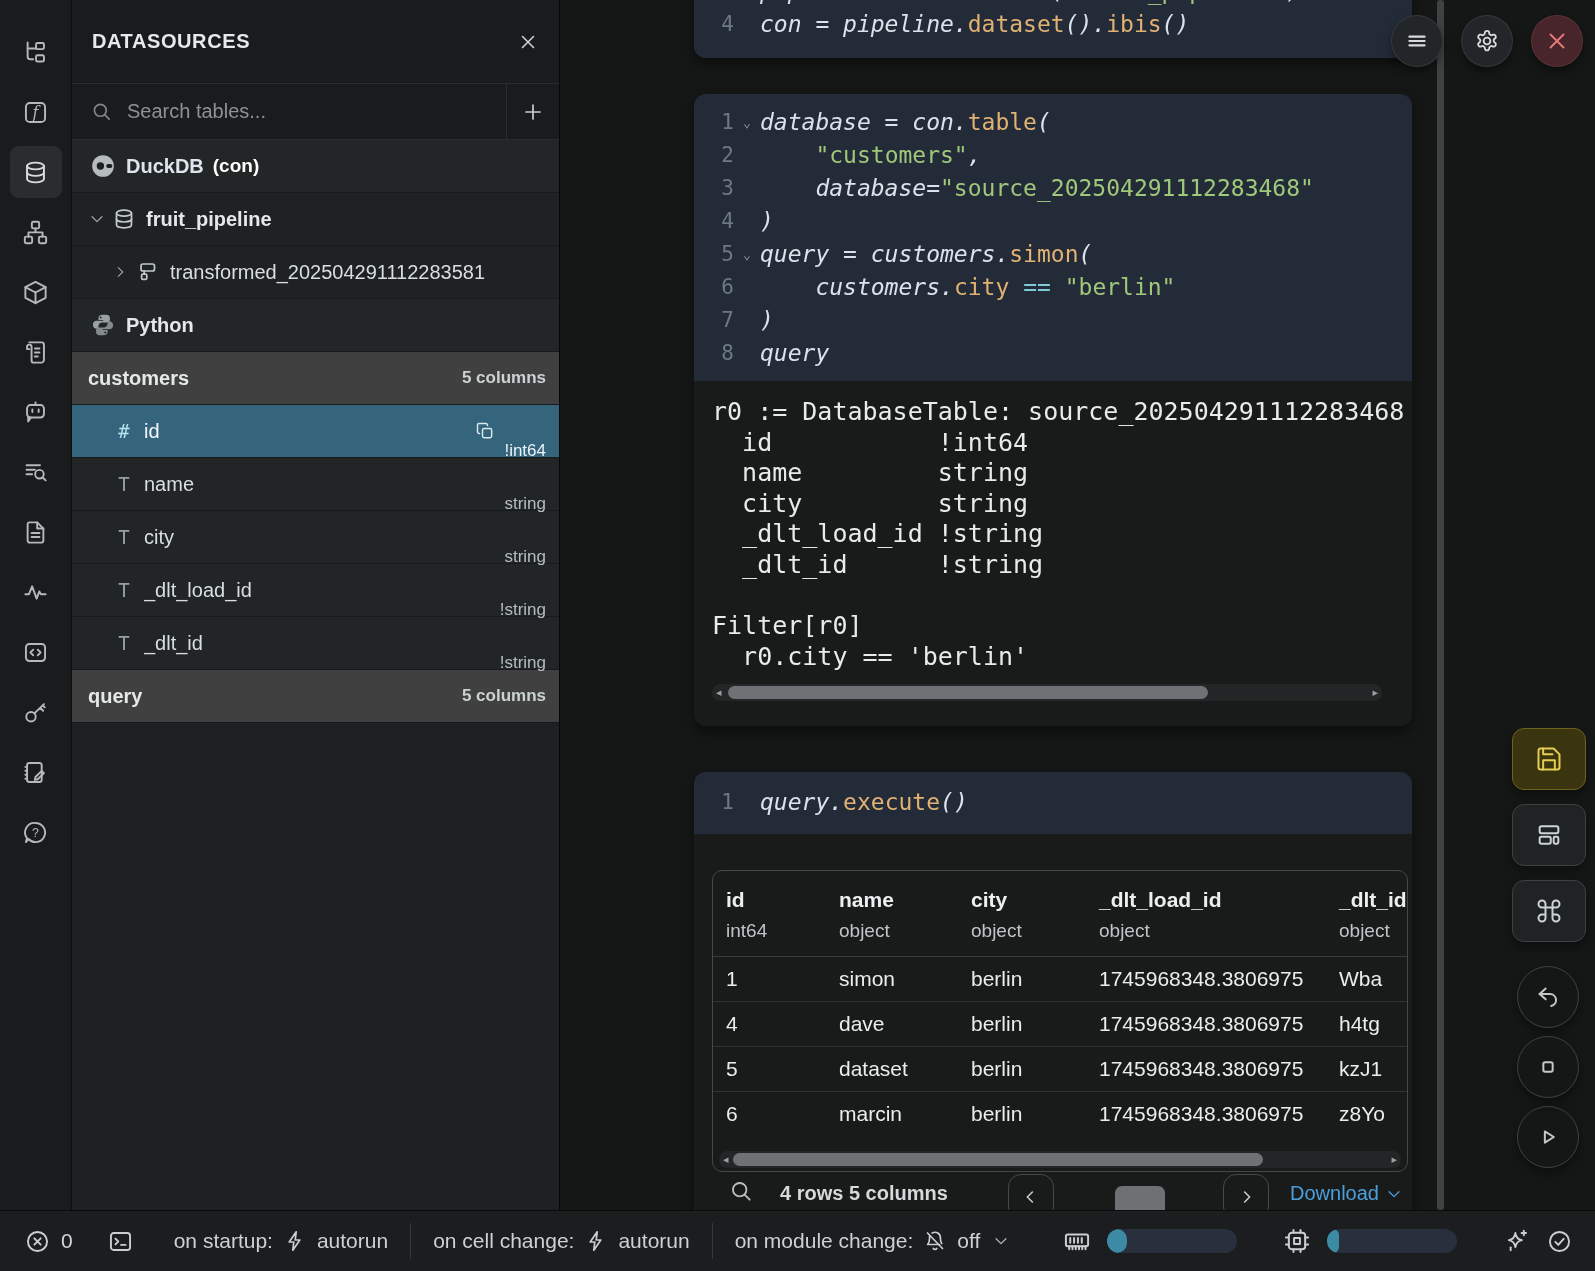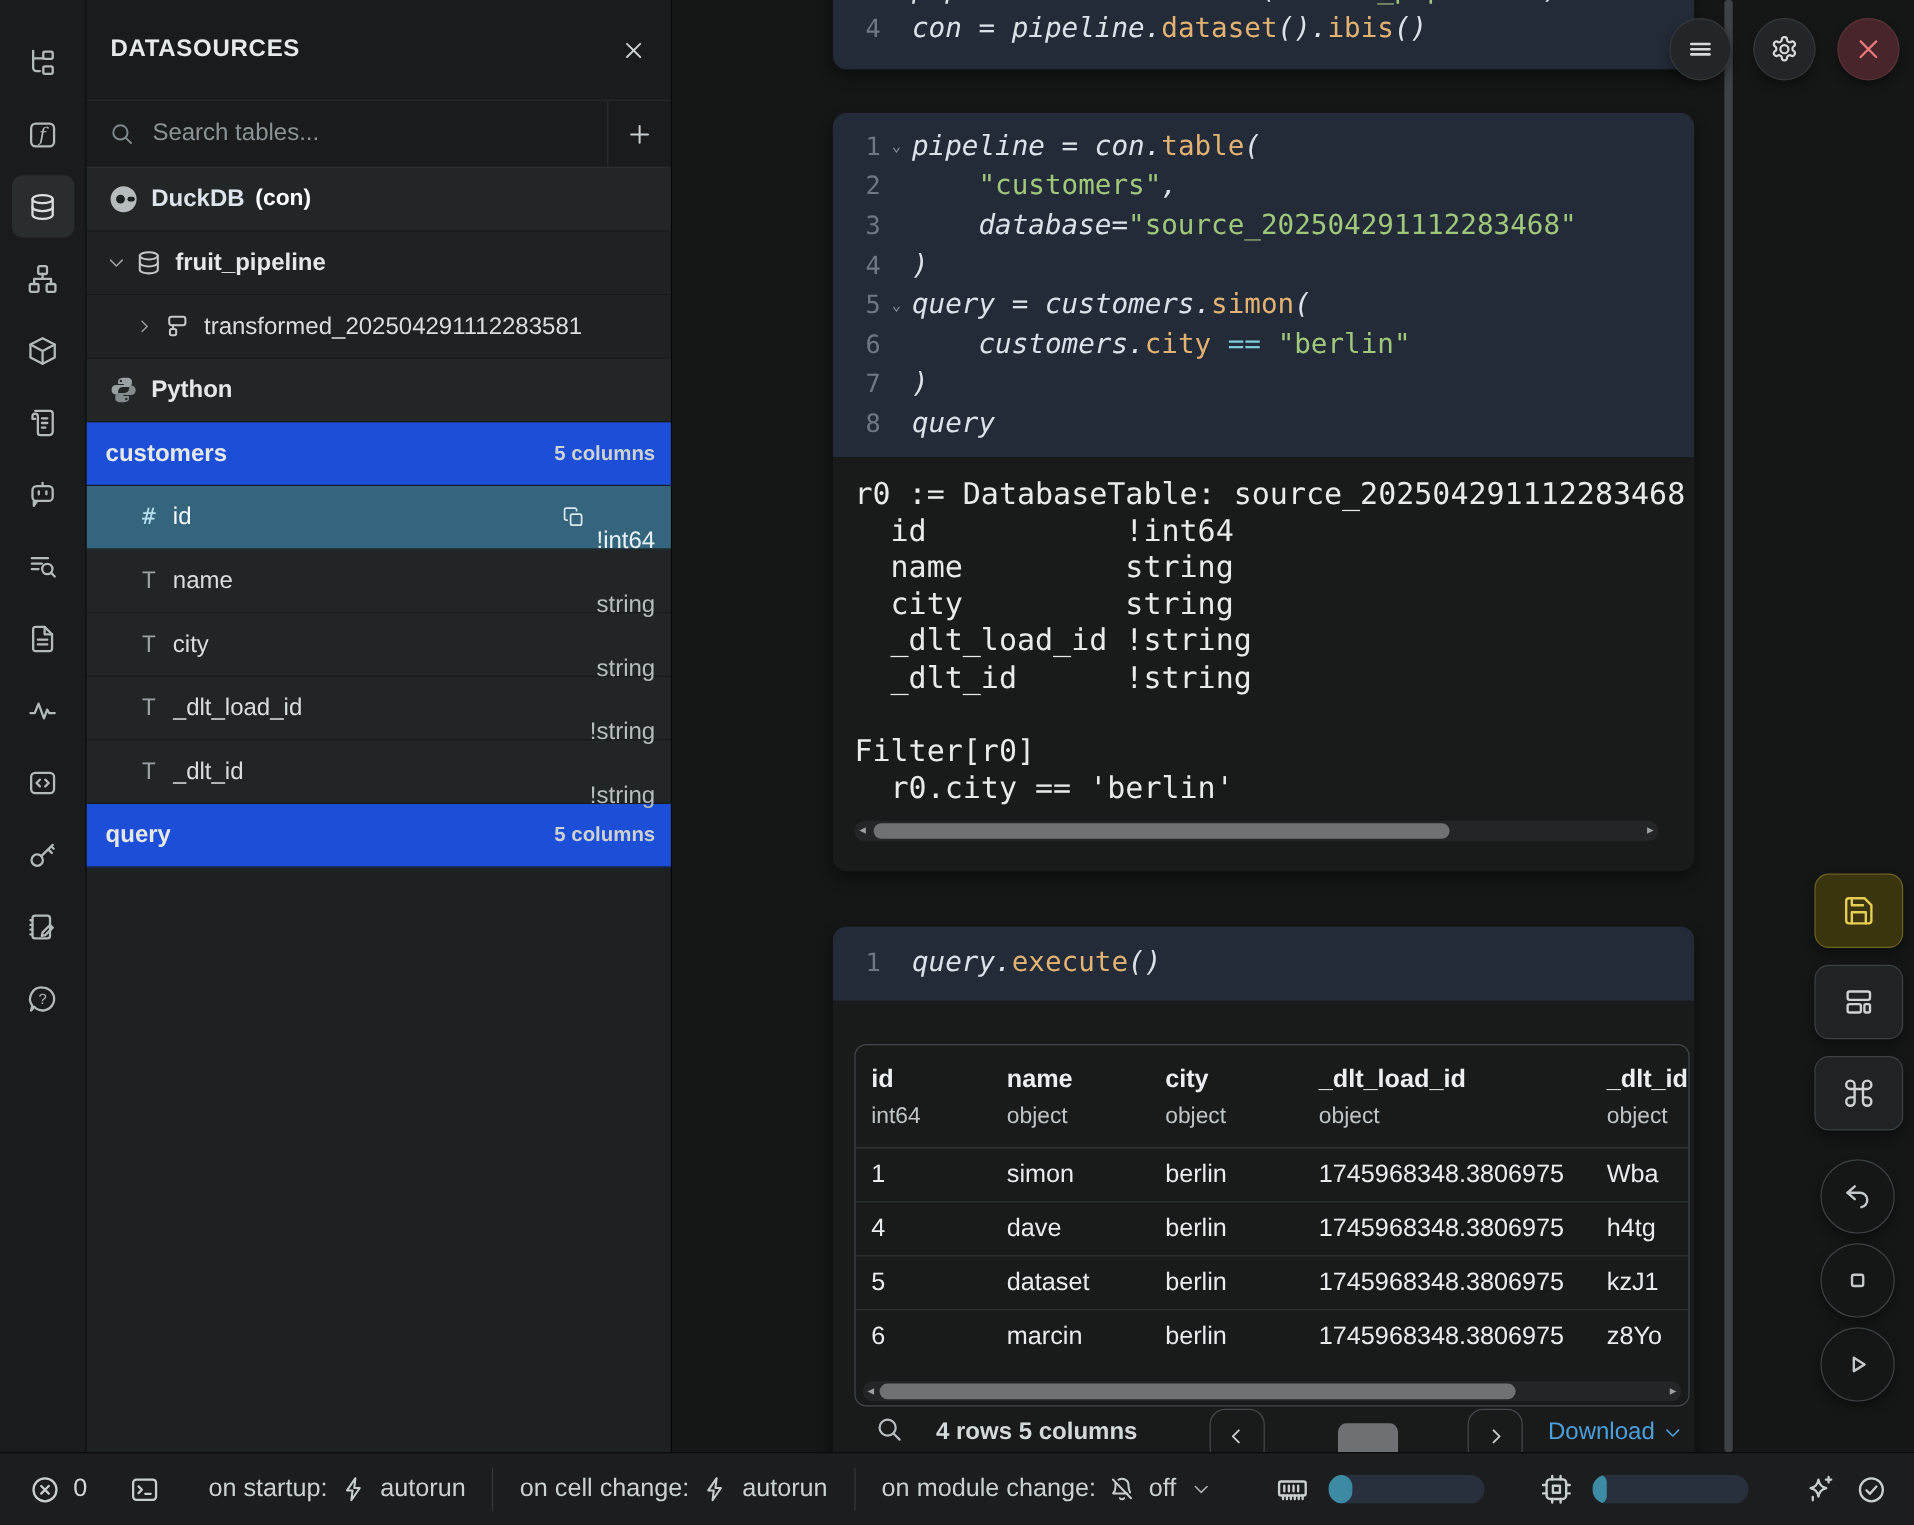--- a/index.html
+++ b/index.html
@@ -22,31 +22,31 @@
   .search-ic{margin:0 12px 0 18px;color:#7e888b;display:flex;}
   .search-row input{flex:1;background:none;border:none;outline:none;color:#dfe3e4;font-size:20px;font-family:"Liberation Sans",sans-serif;min-width:0;}
   .search-row input::placeholder{color:#8b9396;}
   .add-btn{width:52px;align-self:stretch;border-left:1px solid #2a2e2f;display:flex;align-items:center;justify-content:center;color:#c9ced0;cursor:pointer;}
 
   .t-row{height:53px;display:flex;align-items:center;border-bottom:1px solid #171a1a;padding:0 13px 0 18px;box-sizing:border-box;cursor:pointer;}
   .k-connection{background:#232626;}
   .k-database{background:#1f2223;padding-left:16px;}
   .k-schema{background:#1f2223;padding-left:40px;}
   .k-section{background:#232626;}
-  .k-table{background:#1d4ed8;padding-left:16px;}
+  .k-table{background:#404040;padding-left:16px;}
   .k-column{background:#212525;padding-left:42px;}
   .k-column.sel{background:#35657d;}
   .t-chev{width:24px;color:#9aa2a5;display:flex;flex:none;}
   .t-ic{margin-right:10px;color:#c3c9cb;display:flex;flex:none;}
   .t-label{font-size:20px;color:#d9dedf;white-space:nowrap;overflow:hidden;}
   .t-bold{font-weight:700;color:#e4e8e9;}
   .duck-label{color:#dce4ec;}
   .t-badge{margin-left:9px;font-size:19px;font-weight:700;}
   .t-meta{margin-left:auto;font-weight:700;font-size:17px;color:#ccd2d3;}
-  .t-type{margin-left:auto;font-size:20px;color:#b6bdbf;margin-top:40px;}
+  .t-type{margin-left:auto;font-size:17px;color:#b6bdbf;margin-top:40px;}
   .col-ic{width:20px;margin-right:10px;text-align:center;font-family:"DejaVu Sans Mono",monospace;font-size:19px;color:#97a1a4;flex:none;}
   .sel .col-ic{color:#b5e0f0;}
   .sel .t-label{color:#f4f8fa;}
   .sel .t-type{color:#e8f3f7;}
   .copy-ic{margin-left:auto;margin-right:9px;color:#d9e9f0;display:flex;}
   .sel .t-type{margin-left:0;}
 
   
   .content{position:absolute;left:561px;top:0;width:1034px;height:1210px;background:#151717;z-index:1;}
   .vscroll{position:absolute;left:876px;top:0;width:7px;height:1210px;background:#3e4243;border-radius:3px;}
@@ -522,21 +522,21 @@
             <span class="ct"><span class="tk-w">con = pipeline.</span><span class="tk-o">dataset</span><span class="tk-w">().</span><span class="tk-o">ibis</span><span class="tk-w">()</span></span>
           </div>
         </div>
     </div>
 
     <div class="cell cell2">
       <div class="editor" id="ed2">
           <div class="cl">
             <span class="ln">1</span>
             <span class="fold">⌄</span>
-            <span class="ct"><span class="tk-w">pipeline = con.</span><span class="tk-o">table</span><span class="tk-w">(</span></span>
+            <span class="ct"><span class="tk-w">database = con.</span><span class="tk-o">table</span><span class="tk-w">(</span></span>
           </div>
           <div class="cl">
             <span class="ln">2</span>
             <span class="fold"></span>
             <span class="ct"><span class="tk-w">    </span><span class="tk-s">"customers"</span><span class="tk-w">,</span></span>
           </div>
           <div class="cl">
             <span class="ln">3</span>
             <span class="fold"></span>
             <span class="ct"><span class="tk-w">    database=</span><span class="tk-s">"source_202504291112283468"</span></span>

